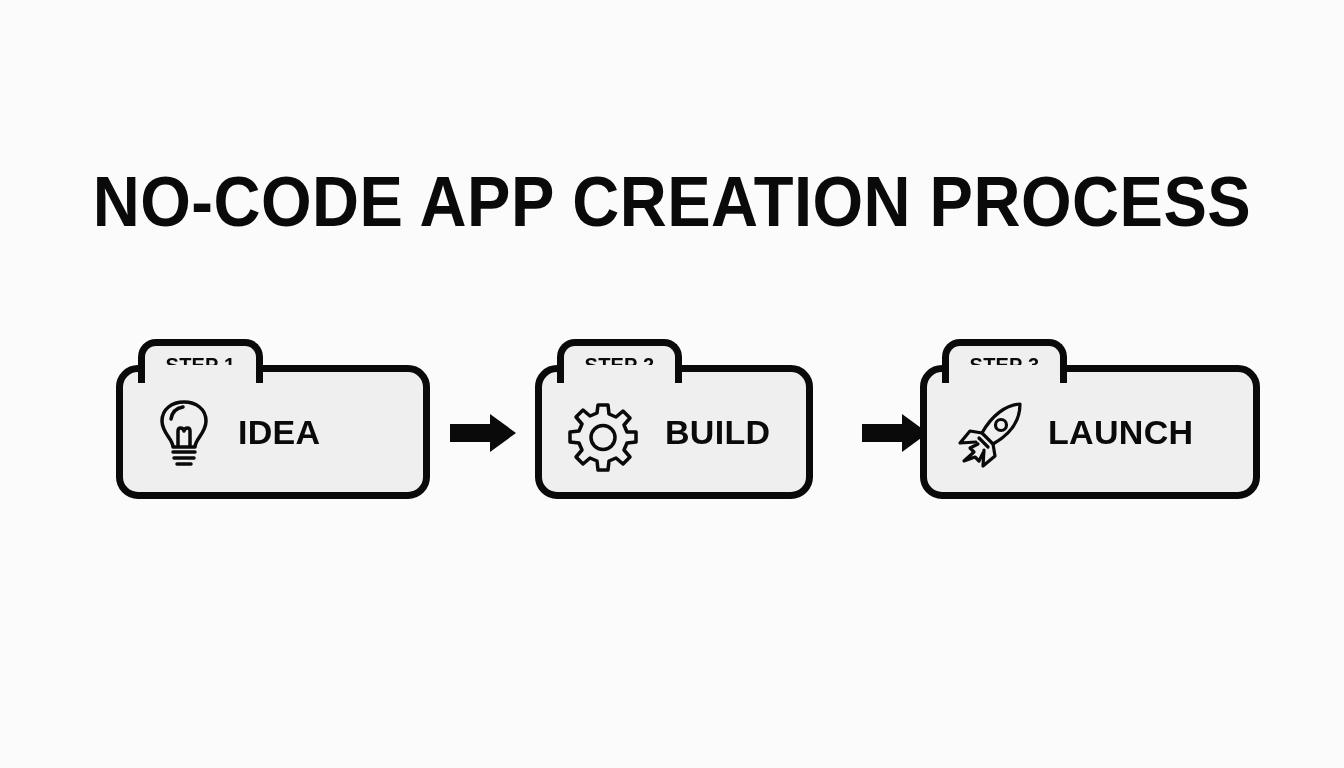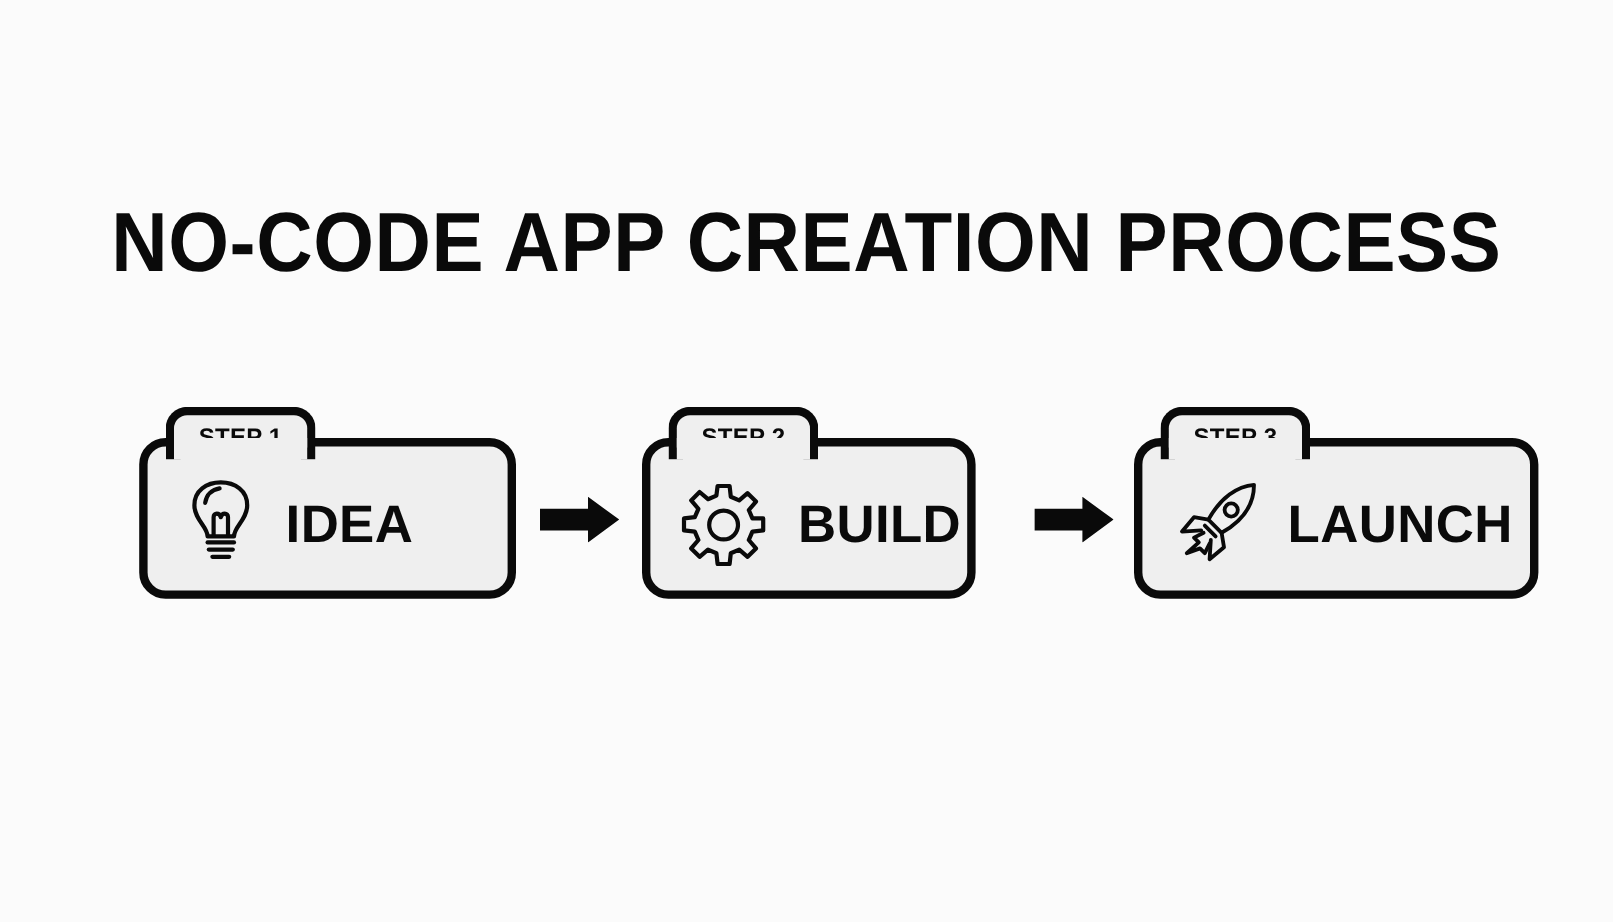--- a/index.html
+++ b/index.html
@@ -34,21 +34,21 @@
     box-sizing:border-box; z-index:1;
   }
   .tab-cover {
     position:absolute; left:29px; top:26px; width:111px; height:8px;
     background:#efefef; z-index:3;
   }
   .icon {
     position:absolute; top:60px; width:56px; height:72px; z-index:4;
   }
   .label {
-    position:absolute; top:74px; font-weight:700; font-size:44px;
+    position:absolute; top:74px; font-weight:700; font-size:34px;
     z-index:4; letter-spacing:0.3px;
   }
   .arrow { position:absolute; top:414px; width:66px; height:38px; }
 </style>
 </head>
 <body>
 
 <div class="title">NO-CODE APP CREATION PROCESS</div>
 
 <div class="step" style="left:116px; width:314px;">
@@ -82,21 +82,21 @@
     <path d="M31 4 L41 4 L42 13 L49 16 L56 10 L63 17 L57 24 L60 31 L69 31 L69 41 L60 42 L57 49 L63 56 L56 63 L49 57 L42 60 L41 69 L31 69 L30 60 L23 57 L16 63 L9 56 L15 49 L12 42 L3 41 L3 31 L12 30 L15 23 L9 16 L16 9 L23 15 L30 12 Z"></path>
     <circle cx="36" cy="36.5" r="12"></circle>
   </svg>
   <div class="label" style="left:130px;">BUILD</div>
 </div>
 
 <svg class="arrow" style="left:862px;" viewBox="0 0 66 38">
   <polygon points="0,10 40,10 40,0 66,19 40,38 40,28 0,28" fill="#0a0a0a"></polygon>
 </svg>
 
-<div class="step" style="left:945px; width:308px;padding-left:29px;">
+<div class="step" style="left:920px; width:340px;">
   <div class="tab">
     <div class="tab-label">STEP 3</div>
   </div>
   <div class="box"></div>
   <div class="tab-cover"></div>
   <svg class="icon" style="left:36px; top:62px; width:68px; height:70px;" viewBox="0 0 68 70" fill="none" stroke="#0a0a0a" stroke-width="3.2" stroke-linejoin="round" stroke-linecap="round">
     <path d="M64 3 C50 4 36 14 26 32 L37 43 C55 33 64 19 64 3 Z"></path>
     <circle cx="45" cy="24" r="5.5"></circle>
     <path d="M26 32 L14 30 L4 42 L20 41"></path>
     <path d="M37 43 L39 55 L27 65 L28 49"></path>

